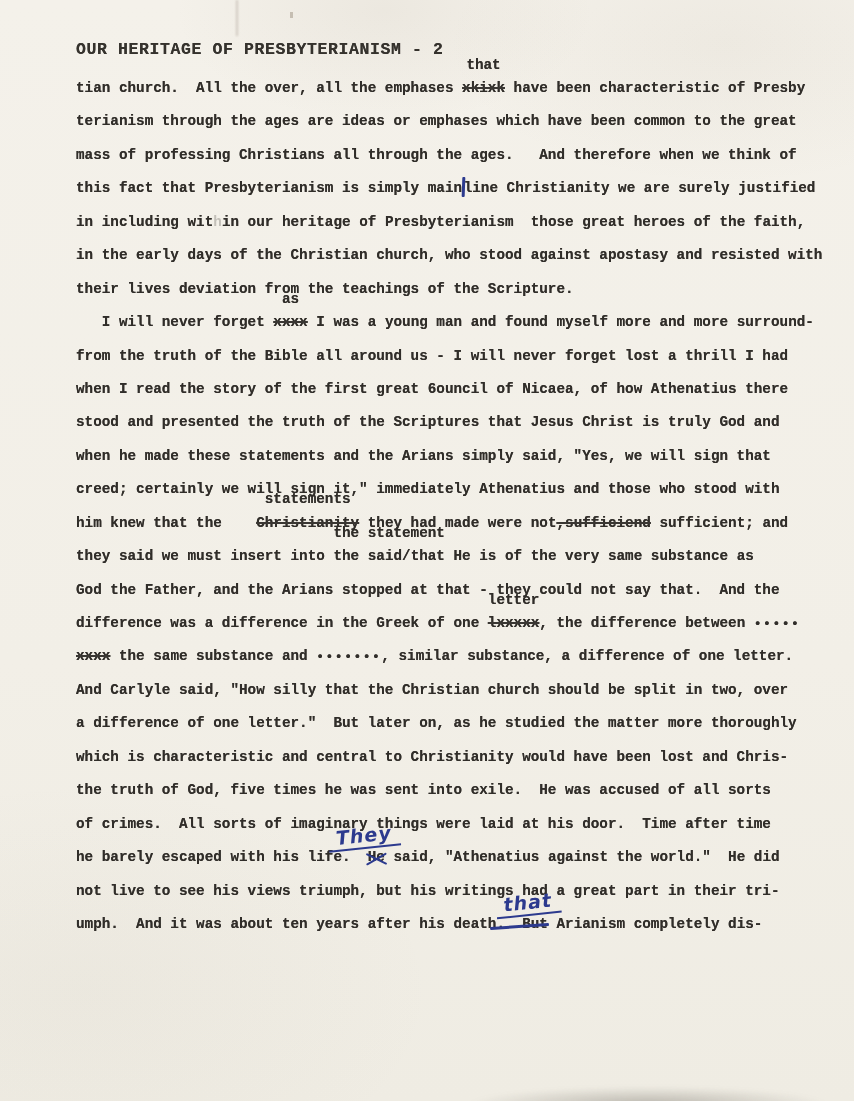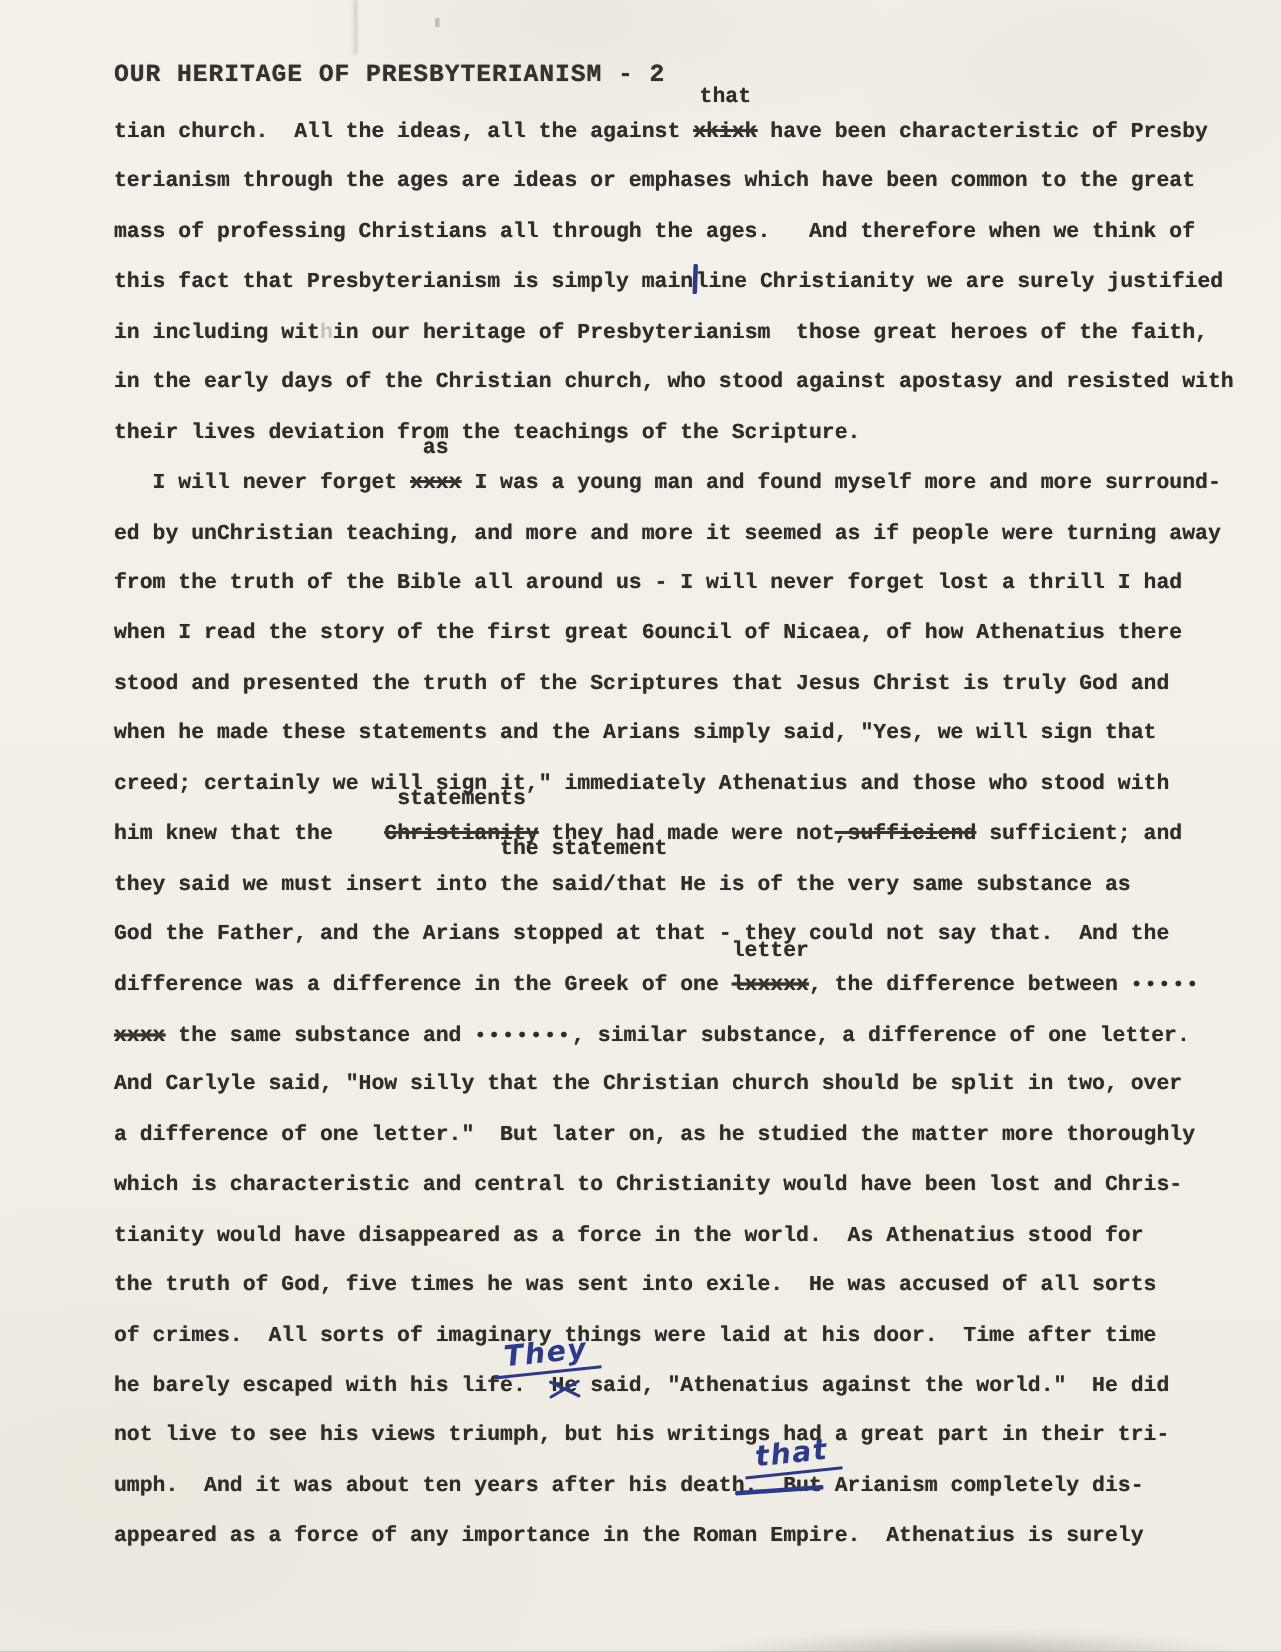--- a/index.html
+++ b/index.html
@@ -64,44 +64,41 @@
   .speck-a{position:absolute;left:290px;top:12px;width:3px;height:6px;background:rgba(120,105,85,.35);filter:blur(.5px);}
 </style>
 </head>
 <body>
 
 <div class="page">
   <div class="crease-top"></div>
   <div class="speck-a"></div>
   <div class="header">OUR HERITAGE OF PRESBYTERIANISM - 2</div>
   <div class="body">
-      <div class="line"><span>tian church.  All the ideas, all the against </span><span class="anch"><span class="strike">xkixk</span><span class="above">that</span></span><span> have been characteristic of Presby</span></div>
+      <div class="line"><span>tian church.  All the over, all the emphases </span><span class="anch"><span class="strike">xkixk</span><span class="above">that</span></span><span> have been characteristic of Presby</span></div>
       <div class="line"><span>terianism through the ages are ideas or emphases which have been common to the great</span></div>
       <div class="line"><span>mass of professing Christians all through the ages.   And therefore when we think of</span></div>
       <div class="line"><span>this fact that Presbyterianism is simply main</span><span class="ins-bar"></span><span>line Christianity we are surely justified</span></div>
       <div class="line"><span>in including wit</span><span class="faint">h</span><span>in our heritage of Presbyterianism  those great heroes of the faith,</span></div>
       <div class="line"><span>in the early days of the Christian church, who stood against apostasy and resisted with</span></div>
       <div class="line"><span>their lives deviation from the teachings of the Scripture.</span></div>
       <div class="line"><span>   I will never forget </span><span class="anch"><span class="strike">xxxx</span><span class="above">as</span></span><span> I was a young man and found myself more and more surround-</span></div>
-      <div class="line"><span>ed by unChristian teaching, and more and more it seemed as if people were turning away</span></div>
       <div class="line"><span>from the truth of the Bible all around us - I will never forget lost a thrill I had</span></div>
       <div class="line"><span>when I read the story of the first great 6ouncil of Nicaea, of how Athenatius there</span></div>
       <div class="line"><span>stood and presented the truth of the Scriptures that Jesus Christ is truly God and</span></div>
       <div class="line"><span>when he made these statements and the Arians simply said, "Yes, we will sign that</span></div>
       <div class="line"><span>creed; certainly we will sign it," immediately Athenatius and those who stood with</span></div>
       <div class="line"><span>him knew that the    </span><span class="anch"><span class="strike">Christianity</span><span class="above">statements</span></span><span> they had made were not</span><span class="strike">,sufficiend</span><span> sufficient; and</span></div>
       <div class="line"><span>they said we must insert into the </span><span class="anch"><span>said/</span><span class="above">the statement</span></span><span>that He is of the very same substance as</span></div>
       <div class="line"><span>God the Father, and the Arians stopped at that - they could not say that.  And the</span></div>
       <div class="line"><span>difference was a difference in the Greek of one </span><span class="anch"><span class="strike">lxxxxx</span><span class="above">letter</span></span><span>, the difference between </span><span class="dots">•••••</span></div>
       <div class="line"><span class="strike">xxxx</span><span> the same substance and </span><span class="dots">•••••••</span><span>, similar substance, a difference of one letter.</span></div>
       <div class="line"><span>And Carlyle said, "How silly that the Christian church should be split in two, over</span></div>
       <div class="line"><span>a difference of one letter."  But later on, as he studied the matter more thoroughly</span></div>
       <div class="line"><span>which is characteristic and central to Christianity would have been lost and Chris-</span></div>
-      <div class="line"><span>tianity would have disappeared as a force in the world.  As Athenatius stood for</span></div>
       <div class="line"><span>the truth of God, five times he was sent into exile.  He was accused of all sorts</span></div>
       <div class="line"><span>of crimes.  All sorts of imaginary things were laid at his door.  Time after time</span></div>
       <div class="line"><span>he barely escaped with his life.  </span><span class="anch"><span class="ink-over ink-x">He</span><span class="ink ink-above u" style="left: calc(50% - 12px);">They</span></span><span> said, "Athenatius against the world."  He did</span></div>
       <div class="line"><span>not live to see his views triumph, but his writings had a great part in their tri-</span></div>
       <div class="line"><span>umph.  And it was about ten years after his death</span><span class="anch"><span class="ink-over ink-dash">.  But</span><span class="ink ink-above u" style="left: calc(50% + 6px);">that</span></span><span> Arianism completely dis-</span></div>
-      <div class="line"><span>appeared as a force of any importance in the Roman Empire.  Athenatius is surely</span></div>
     </div>
   <div class="smudge-bottom"></div>
 </div>
 
 </body></html>

